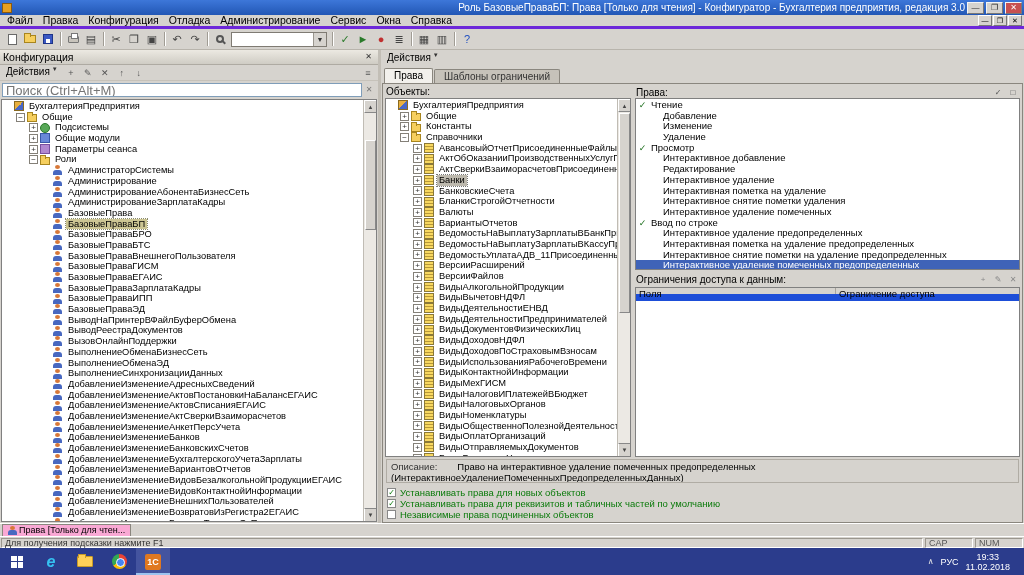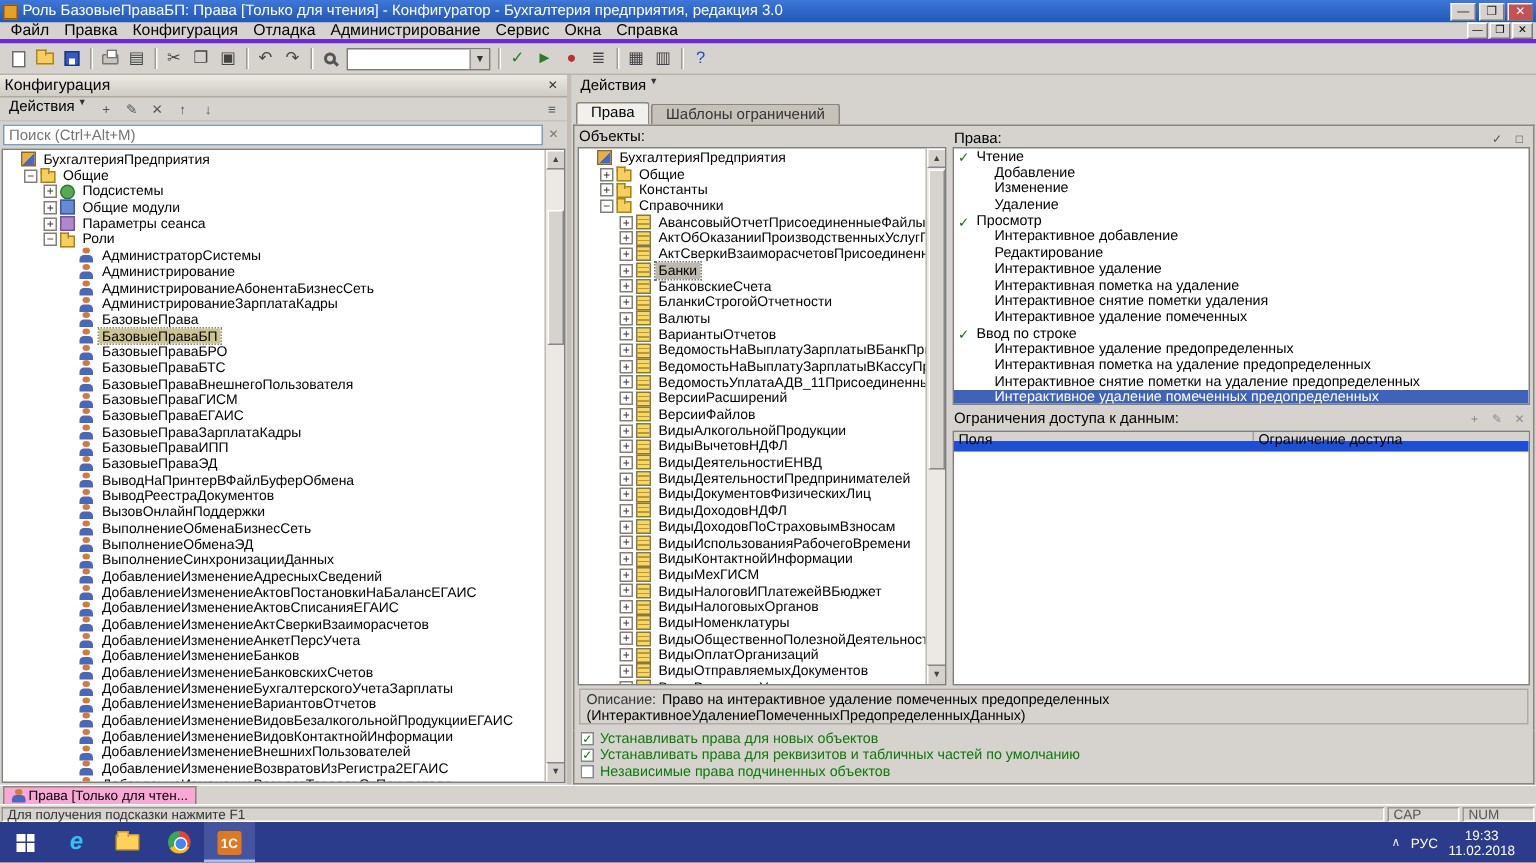--- a/index.html
+++ b/index.html
@@ -6,21 +6,21 @@
   html,body { background:#888; }
   .screen{
     width:1024px;height:575px;position:relative;overflow:hidden;
     font-family:"Liberation Sans",sans-serif;font-size:11px;color:#000;
     background:#d6d3ce; user-select:none;
   }
   
   .titlebar{height:15px;display:flex;align-items:center;padding:0 2px;
     background:linear-gradient(180deg,#3d77d9,#2257b5);color:#fff;font-size:10px;}
   .app-icon{width:10px;height:10px;background:#e8a020;border:1px solid #8a5a10;margin-right:3px;flex-shrink:0;}
-  .title-text{flex:1;text-align:left;white-space:nowrap;overflow:hidden;}
+  .title-text{flex:1;text-align:right;white-space:nowrap;overflow:hidden;}
   .win-btn{width:17px;height:12px;margin-left:2px;background:#d6d3ce;border:1px solid #f4f4f4;
     border-right-color:#777;border-bottom-color:#777;font-size:8px;line-height:10px;text-align:center;color:#222;flex-shrink:0;}
   .win-btn.close{background:#c75050;color:#fff;}
   
   .menubar{height:14px;display:flex;align-items:center;background:#d6d3ce;border-bottom:3px solid #6d28d9;font-size:10.5px;padding-left:2px;}
   .menu-item{padding:0 5px;height:13px;line-height:13px;}
   .mdi-btns{margin-left:auto;display:flex;padding-right:2px;}
   .mdi-btn{width:14px;height:11px;margin-left:1px;background:#d6d3ce;border:1px solid #fff;
     border-right-color:#777;border-bottom-color:#777;font-size:7px;line-height:9px;text-align:center;}
   
@@ -48,21 +48,21 @@
   .panel-header{height:15px;display:flex;align-items:center;padding:0 3px;font-size:10.5px;
     background:linear-gradient(180deg,#ece9e2,#cfccc4);border-bottom:1px solid #aeaaa2;}
   .panel-close{margin-left:auto;width:13px;height:12px;font-size:8px;line-height:11px;text-align:center;color:#333;}
   .panel-actions{height:16px;display:flex;align-items:center;padding:0 2px;gap:1px;border-bottom:1px solid #c6c2ba;}
   .actions-btn{font-size:10px;display:flex;align-items:flex-start;gap:2px;padding:0 4px;height:14px;}
   .chev{font-size:6px;color:#333;}
   .mini-btn{width:16px;height:14px;display:flex;align-items:center;justify-content:center;font-size:9px;color:#555;border:1px solid transparent;}
   .spacer{flex:1;}
   .panel-search{height:18px;display:flex;align-items:center;padding:1px 2px;}
   .search-input{flex:1;height:14px;border:1px solid #7f9db9;background:#fff;font-family:"Liberation Sans",sans-serif;
-    font-size:10px;padding:0 3px;color:#666;}
+    font-size:13px;padding:0 3px;color:#666;}
   .search-clear{width:14px;height:14px;font-size:8px;line-height:13px;text-align:center;color:#777;}
   
   .tree-area{flex:1;background:#fff;border:1px solid #808080;margin:0 1px 1px 1px;overflow:hidden;position:relative;padding:1px 14px 0 1px;}
   .tree-row{height:10.7px;display:flex;align-items:center;white-space:nowrap;font-size:9.3px;line-height:10.7px;}
   .indent{flex-shrink:0;}
   .expander{width:9px;height:9px;flex-shrink:0;border:1px solid #848078;background:#fff;font-size:8px;line-height:7px;text-align:center;margin-right:2px;color:#333;}
   .exp-spacer{width:11px;flex-shrink:0;}
   .ticon{width:10px;height:10px;flex-shrink:0;margin-right:3px;display:inline-block;position:relative;}
   .i-config{background:linear-gradient(135deg,#e8b040 0 50%,#4868c8 50% 100%);border:1px solid #8a6a20;}
   .i-folder{background:#f6cf5e;border:1px solid #a8851e;height:8px;margin-top:2px;}
@@ -105,21 +105,21 @@
   .sel-blue .check-gutter{color:#fff;}
   .restr-head{height:15px;display:flex;align-items:center;font-size:10px;margin-top:2px;padding-left:1px;}
   .restr-icons{margin-left:auto;display:flex;gap:1px;}
   .restr-icons .mini-btn{width:14px;height:12px;font-size:8px;color:#8a8a8a;}
   .restr-table{flex:1;min-height:0;background:#fff;border:1px solid #808080;display:flex;flex-direction:column;}
   .restr-cols{height:13px;display:flex;background:#d6d3ce;border-bottom:7px solid #1d4ed8;font-size:9.5px;}
   .restr-col1{width:200px;border-right:1px solid #a8a49c;padding:0 3px;}
   .restr-col2{flex:1;padding:0 3px;}
   
   .desc-box{margin:2px 1px;border:1px solid #b0aca4;background:#d6d3ce;font-size:9.5px;line-height:11px;padding:1px 4px;height:24px;overflow:hidden;}
-  .desc-label{color:#333;margin-right:4px;}
+  .desc-label{color:#333;margin-right:20px;}
   .options{padding:0 4px 2px 4px;border:1px solid #8a867e;border-top:none;margin:0 1px;background:#d6d3ce;}
   .opt-row{height:11px;display:flex;align-items:center;gap:4px;font-size:9.5px;color:#0a7a0a;white-space:nowrap;overflow:hidden;}
   .opt-box{width:9px;height:9px;flex-shrink:0;background:#fff;border:1px solid #888;font-size:8px;line-height:8px;text-align:center;color:#0a7a0a;}
   
   .window-tabs{height:13px;background:#d6d3ce;border-top:1px solid #fff;display:flex;align-items:flex-end;padding-left:2px;}
   .wtab{height:12px;background:#f9a8d4;border:1px solid #8a867e;border-bottom:none;font-size:9px;line-height:11px;
     padding:0 5px;display:flex;align-items:center;gap:3px;white-space:nowrap;overflow:hidden;max-width:130px;}
   .wtab .ticon{width:8px;height:9px;margin-right:0;}
   
   .statusbar{height:12px;display:flex;align-items:center;background:#d6d3ce;border-top:1px solid #fff;font-size:9px;padding:0 1px;gap:2px;}

